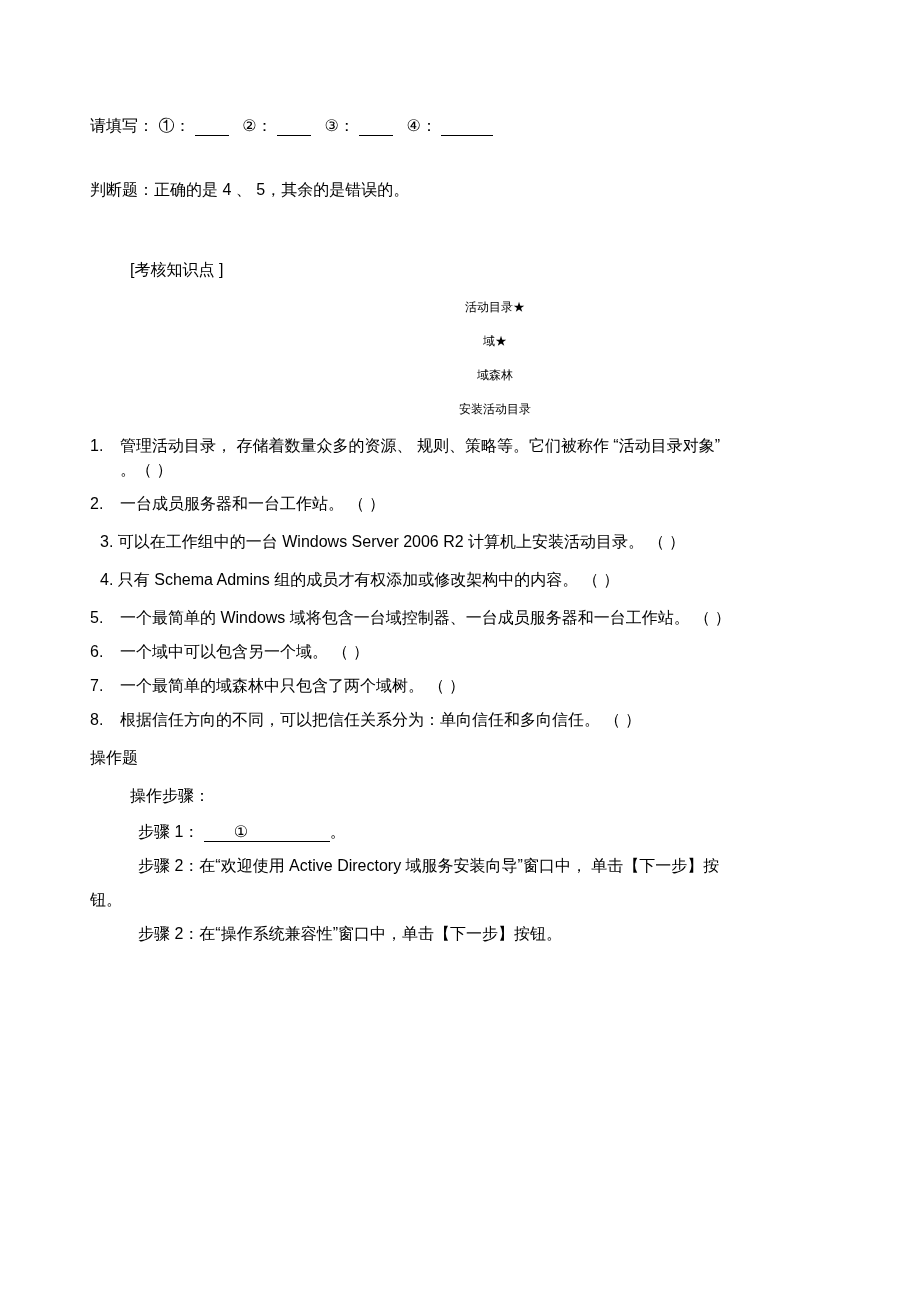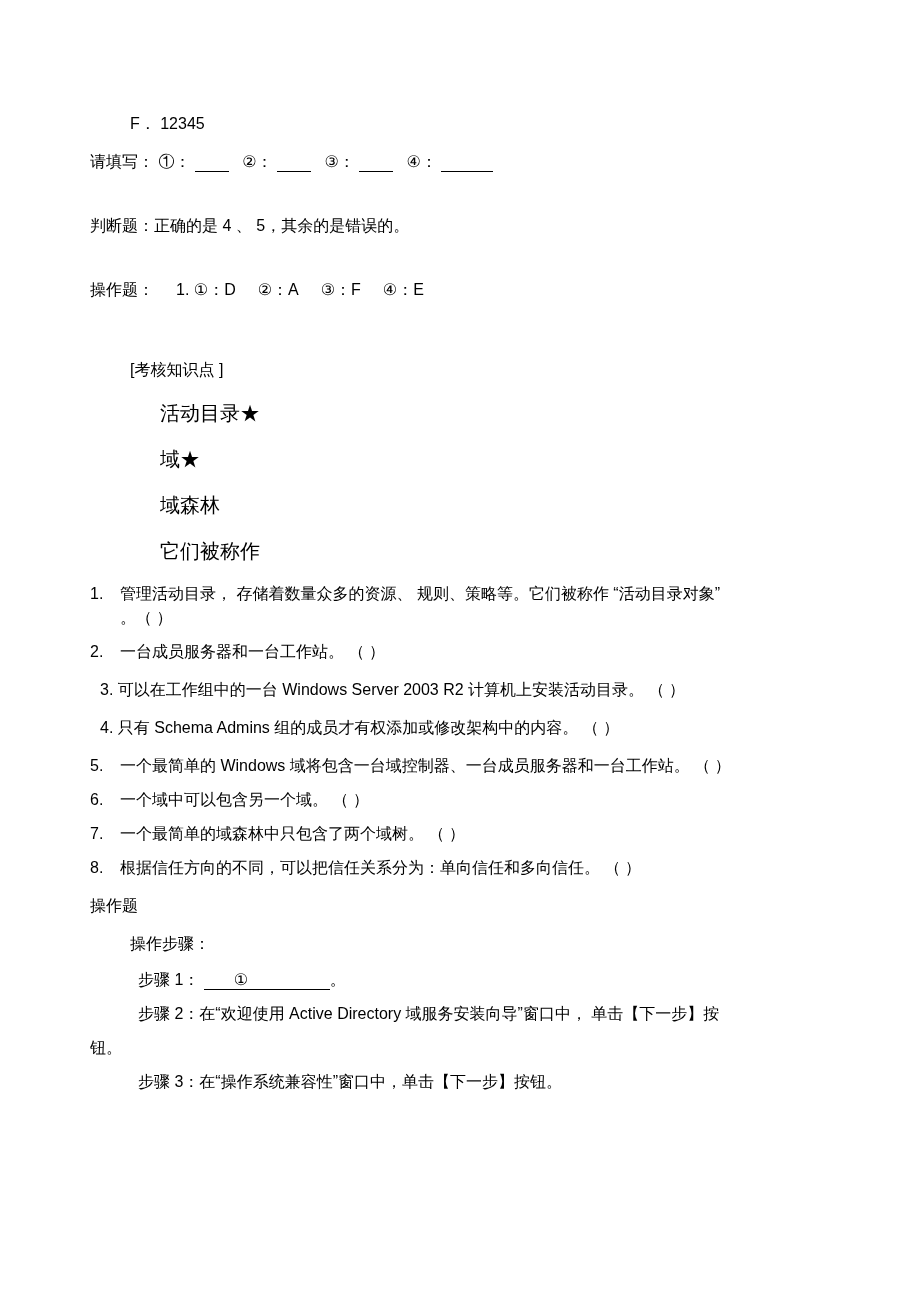--- a/index.html
+++ b/index.html
@@ -30,21 +30,22 @@
     padding-left: 40px;
     margin-top: 56px;
     margin-bottom: 40px;
   }
   .bold-inner {
     font-weight: bold;
   }
   .point-item {
     padding-left: 70px;
     margin: 16px 0;
-    font-size: 20px;
+    font-size: 12px;
+    text-align: center;
   }
   .q-row {
     margin: 10px 0;
     display: flex;
     align-items: flex-start;
   }
   .q-num {
     width: 30px;
     flex: 0 0 auto;
   }
@@ -79,64 +80,60 @@
   .answers-spaced span.seg {
     display: inline-block;
     margin-right: 22px;
   }
 </style>
 </head>
 <body>
 
 <div class="page">
 
-  <div class="indent-small">F．  12345</div>
 
   <div class="para">
     <span>请填写：</span>
     <span>①：</span>
     <span class="fill-line">&nbsp;</span>&nbsp;&nbsp;
     <span>②：</span>
     <span class="fill-line">&nbsp;</span>&nbsp;&nbsp;
     <span>③：</span>
     <span class="fill-line">&nbsp;</span>&nbsp;&nbsp;
     <span>④：</span>
     <span class="fill-line wide">&nbsp;</span>
   </div>
 
 
   <div class="para big-gap">判断题：正确的是    4 、 5，其余的是错误的。</div>
 
-  <div class="para big-gap answers-spaced">
-    <span class="seg">操作题：</span><span class="seg">1. ①：D</span><span class="seg">②：A</span><span class="seg">③：F</span><span class="seg">④：E</span>
-  </div>
 
 
   <div class="indent-small" style="margin-top:56px">[考核知识点 ]</div>
 
   <div class="point-item">活动目录★</div>
   <div class="point-item">域★</div>
   <div class="point-item">域森林</div>
-  <div class="point-item">它们被称作</div>
+  <div class="point-item">安装活动目录</div>
 
 
   <div class="q-row">
     <div class="q-num">1.</div>
     <div class="q-body">
       <span>管理活动目录，  存储着数量众多的资源、  规则、策略等。它们被称作  “活动目录对象”</span><br>
       <span>。（  ）</span>
     </div>
   </div>
 
   <div class="q-row">
     <div class="q-num">2.</div>
     <div class="q-body">一台成员服务器和一台工作站。 （      ）</div>
   </div>
 
-  <div class="para q-row-indent">3.  可以在工作组中的一台  Windows Server 2003 R2  计算机上安装活动目录。   （      ）</div>
+  <div class="para q-row-indent">3.  可以在工作组中的一台  Windows Server 2006 R2  计算机上安装活动目录。   （      ）</div>
   <div class="para q-row-indent">4. 只有 Schema Admins 组的成员才有权添加或修改架构中的内容。    （      ）</div>
 
   <div class="q-row">
     <div class="q-num">5.</div>
     <div class="q-body">一个最简单的  Windows 域将包含一台域控制器、一台成员服务器和一台工作站。       （    ）</div>
   </div>
 
   <div class="q-row">
     <div class="q-num">6.</div>
     <div class="q-body">一个域中可以包含另一个域。  （      ）</div>
@@ -159,16 +156,16 @@
   <div class="step-line">
     <span>步骤 1：</span>
     <span class="fill-line wider">①</span><span class="fill-line wide">&nbsp;</span><span>。</span>
   </div>
 
   <div class="step-line">
     <span>步骤 2：在“欢迎使用 Active Directory 域服务安装向导”窗口中，   单击【下一步】按</span>
   </div>
   <div class="para step-line first">钮。</div>
 
-  <div class="step-line">步骤 3：在“操作系统兼容性”窗口中，单击【下一步】按钮。</div>
+  <div class="step-line">步骤 2：在“操作系统兼容性”窗口中，单击【下一步】按钮。</div>
 
 
 </div>
 
 </body></html>

